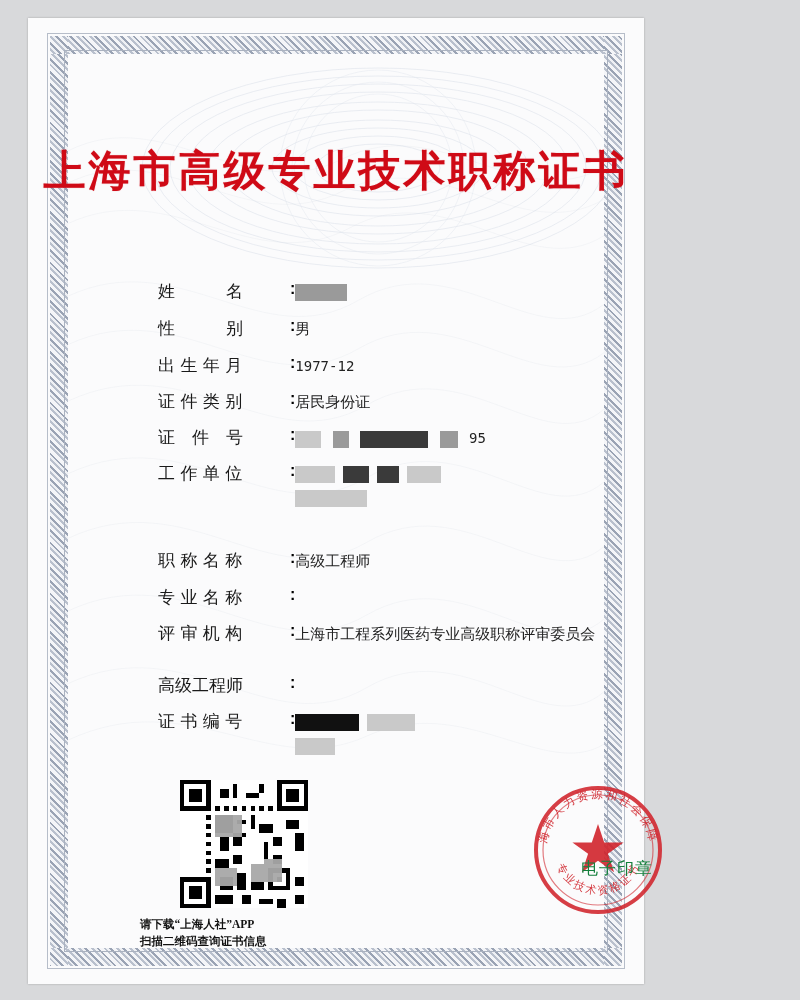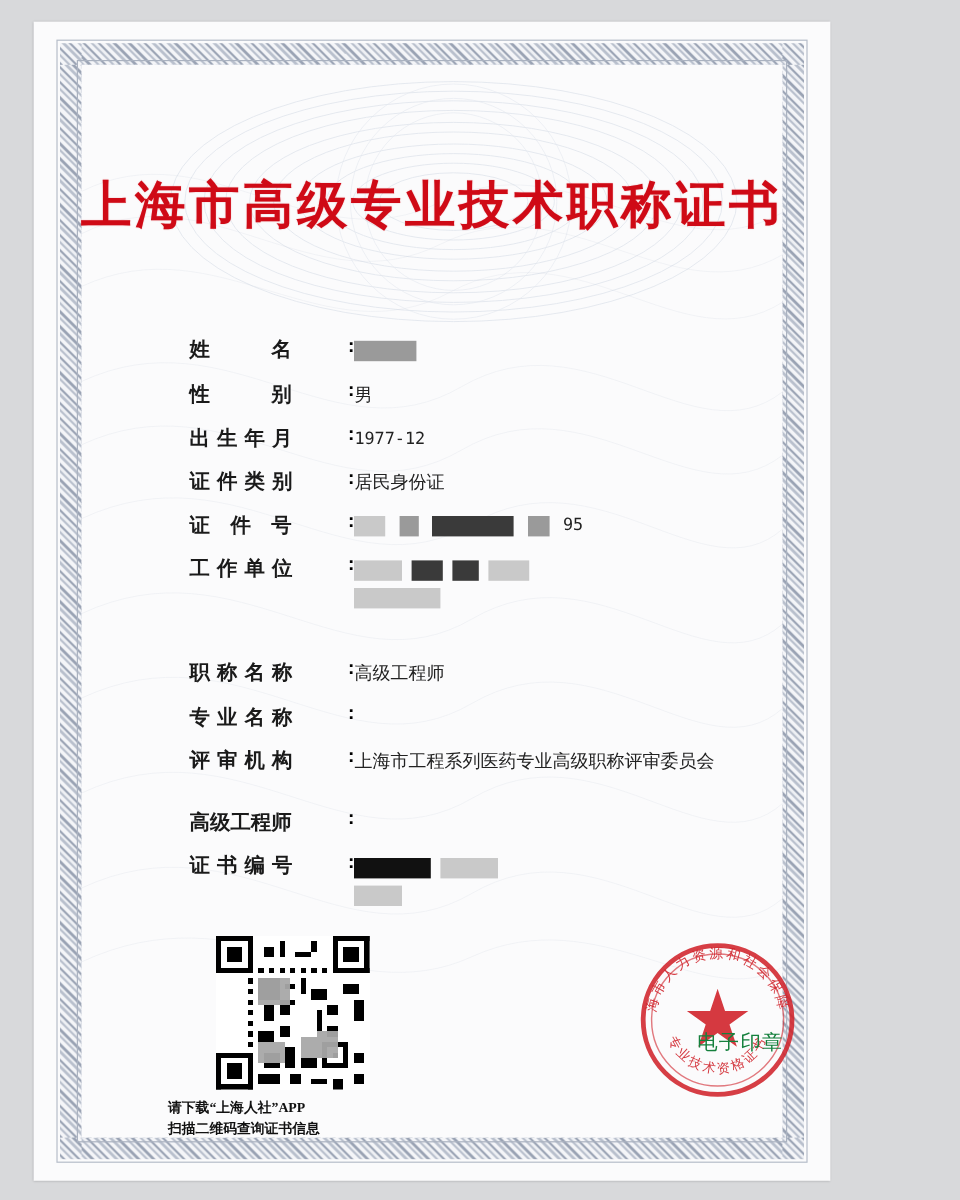--- a/index.html
+++ b/index.html
@@ -11,21 +11,21 @@
     height: 1000px;
     background: #d8d9db;
     font-family: "Liberation Sans", sans-serif;
     overflow: hidden;
   }
 
   .certificate {
     position: absolute;
     left: 28px;
     top: 18px;
-    width: 664px;
+    width: 616px;
     height: 966px;
     background: #fbfbfc;
     box-shadow: 0 0 2px rgba(0,0,0,0.25);
   }
 
   
   .border-outer {
     position: absolute;
     left: 22px;
     top: 18px;
@@ -104,21 +104,21 @@
   .row {
     display: flex;
     align-items: flex-start;
     margin-bottom: 13px;
     min-height: 22px;
   }
   .label {
     width: 132px;
     flex: 0 0 132px;
     font-family: "DejaVu Sans", sans-serif;
-    font-weight: bold;
+    font-weight: normal;
     font-size: 17px;
     color: #1a1a1a;
     display: flex;
     justify-content: space-between;
   }
   .label.tight {
     letter-spacing: 0;
   }
   .label-colon {
     font-weight: bold;

